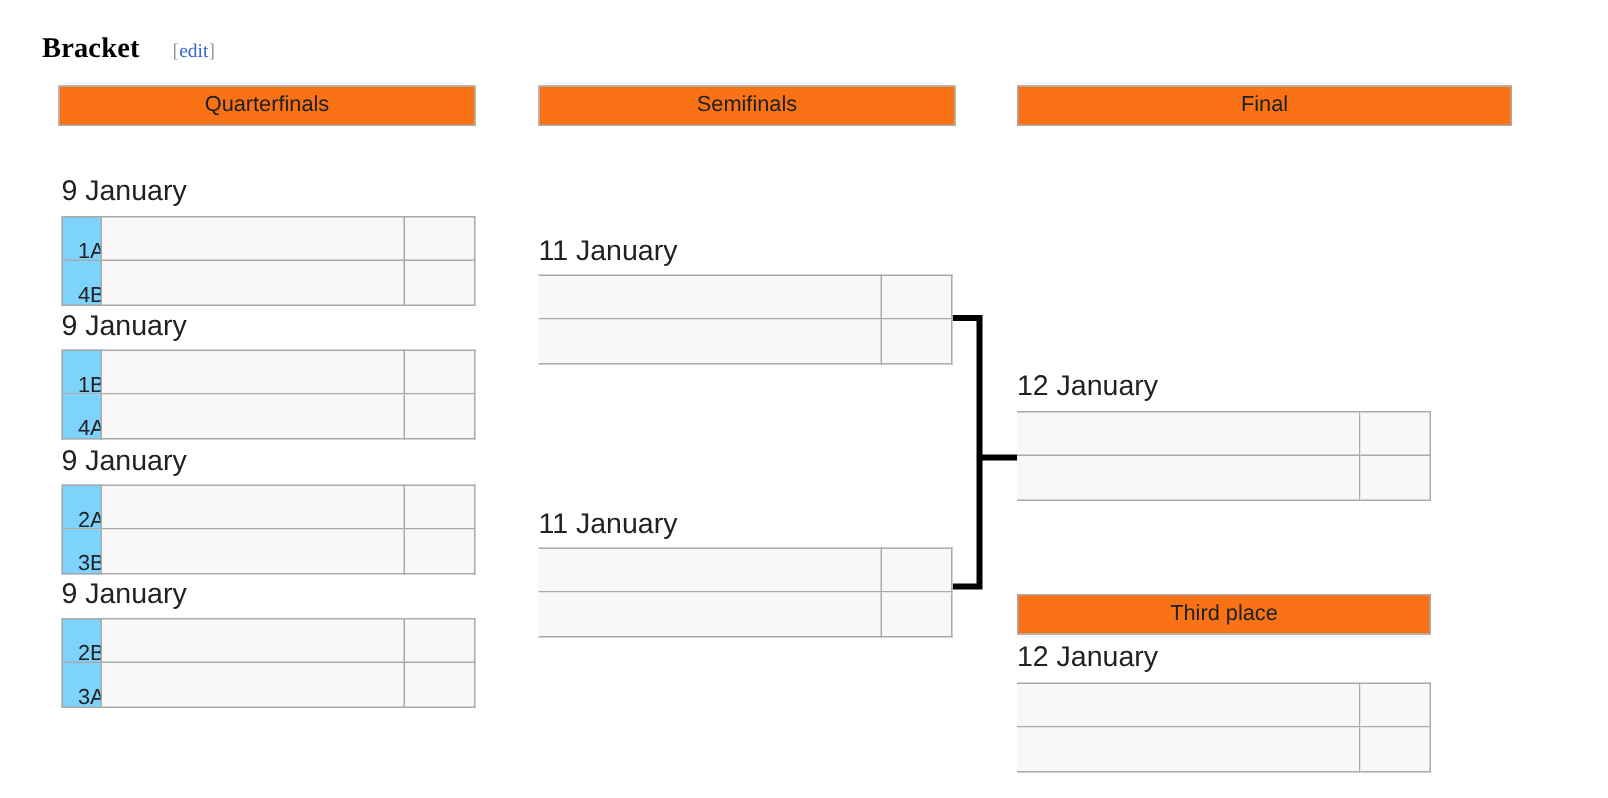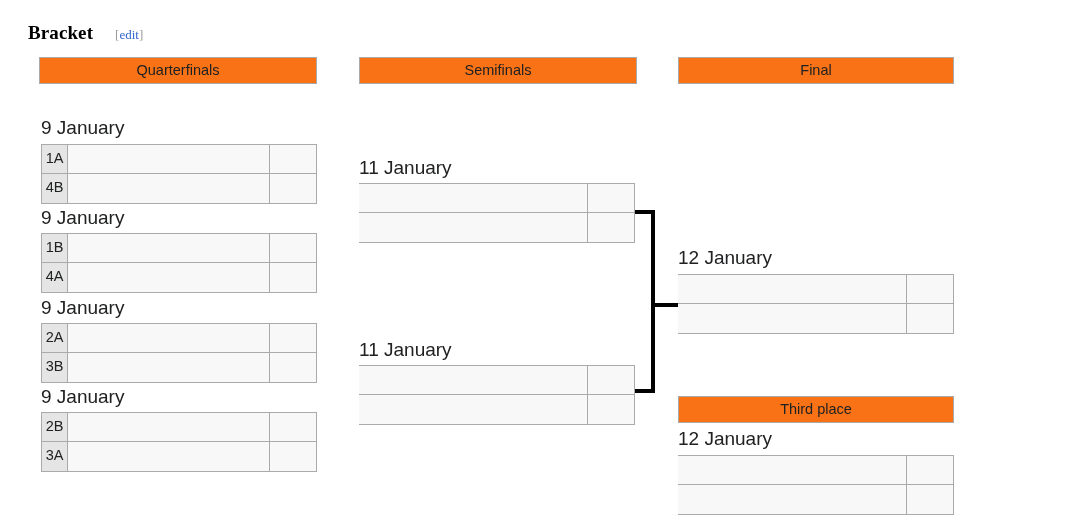--- a/index.html
+++ b/index.html
@@ -65,21 +65,21 @@
     height: 27px;
     line-height: 25px;
     text-align: center;
     background: #f97316;
     border: 1px solid #aaaaaa;
     font-size: 14.5px;
     color: #202122;
   }
   .round-header.qf    { left: 39px;  top: 57px;  width: 278px; }
   .round-header.sf    { left: 359px; top: 57px;  width: 278px; }
-  .round-header.final { left: 678px; top: 57px;  width: 276px; }
+  .round-header.final { left: 678px; top: 57px;  width: 330px; }
   .round-header.third { left: 678px; top: 396px; width: 276px; }
 
   
   .match-date {
     position: absolute;
     font-size: 19px;
     color: #202122;
     white-space: nowrap;
     line-height: 16px;
   }
@@ -104,23 +104,23 @@
     color: #202122;
     overflow: hidden;
     white-space: nowrap;
   }
   .match .row + .row .cell {
     border-top: none;
   }
   .match .cell.seed {
     width: 27px;
     flex: 0 0 27px;
-    background: #e5e5e5;
-    text-align: center;
-    padding: 0;
+    background: #7dd3fc;
+    text-align: center;
+    padding: 10px;
   }
   .match .cell.team {
     flex: 1 1 auto;
     border-left: none;
     padding: 0 4px;
   }
   .match .cell.score {
     width: 47px;
     flex: 0 0 47px;
     border-left: none;

